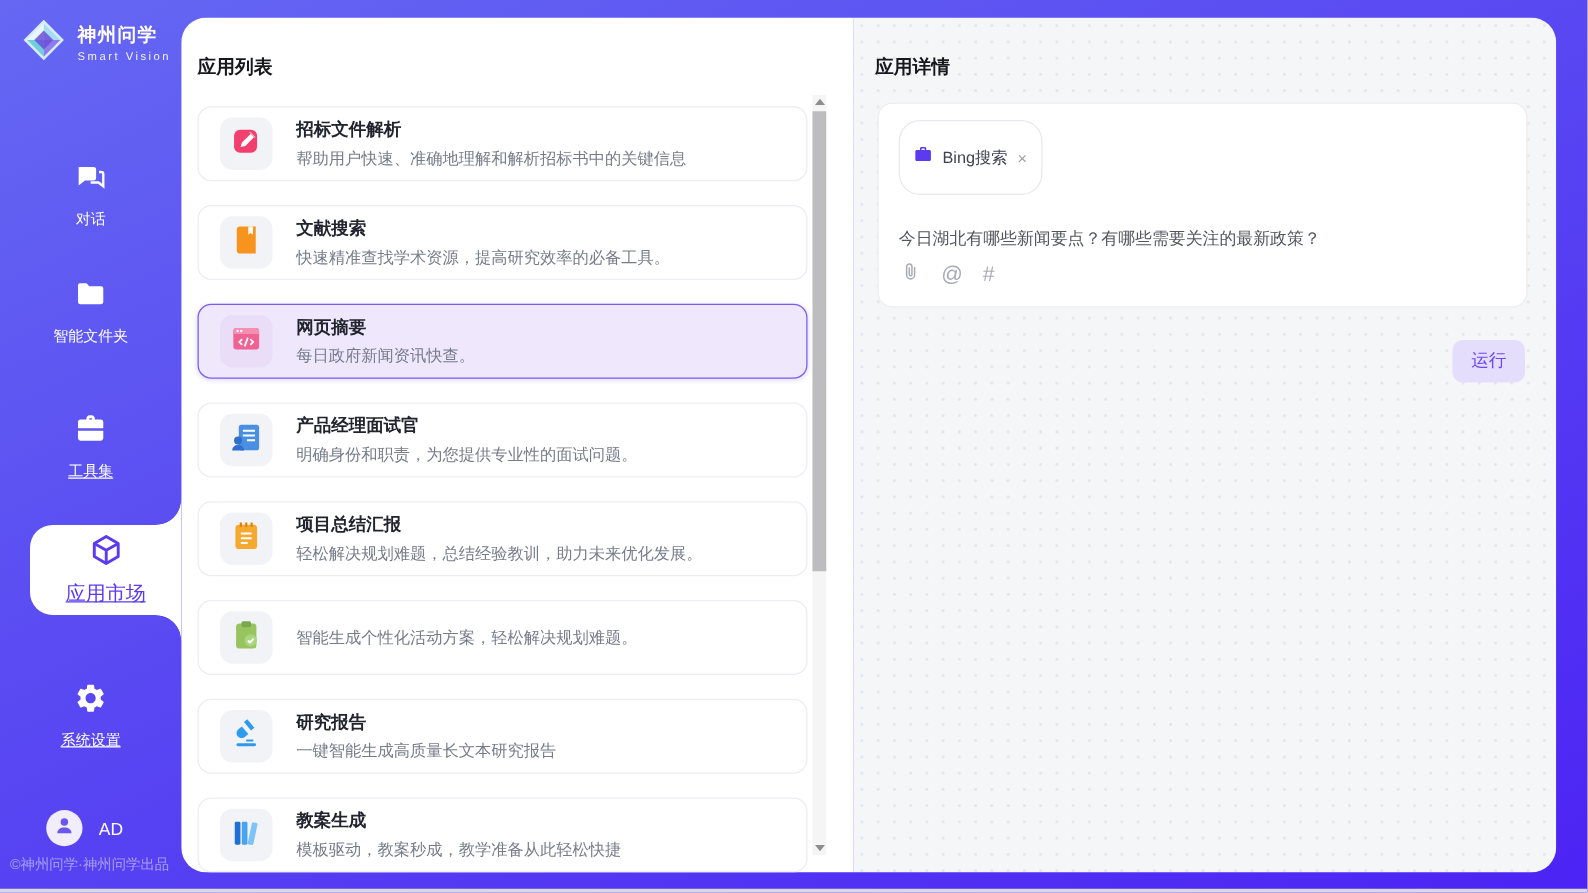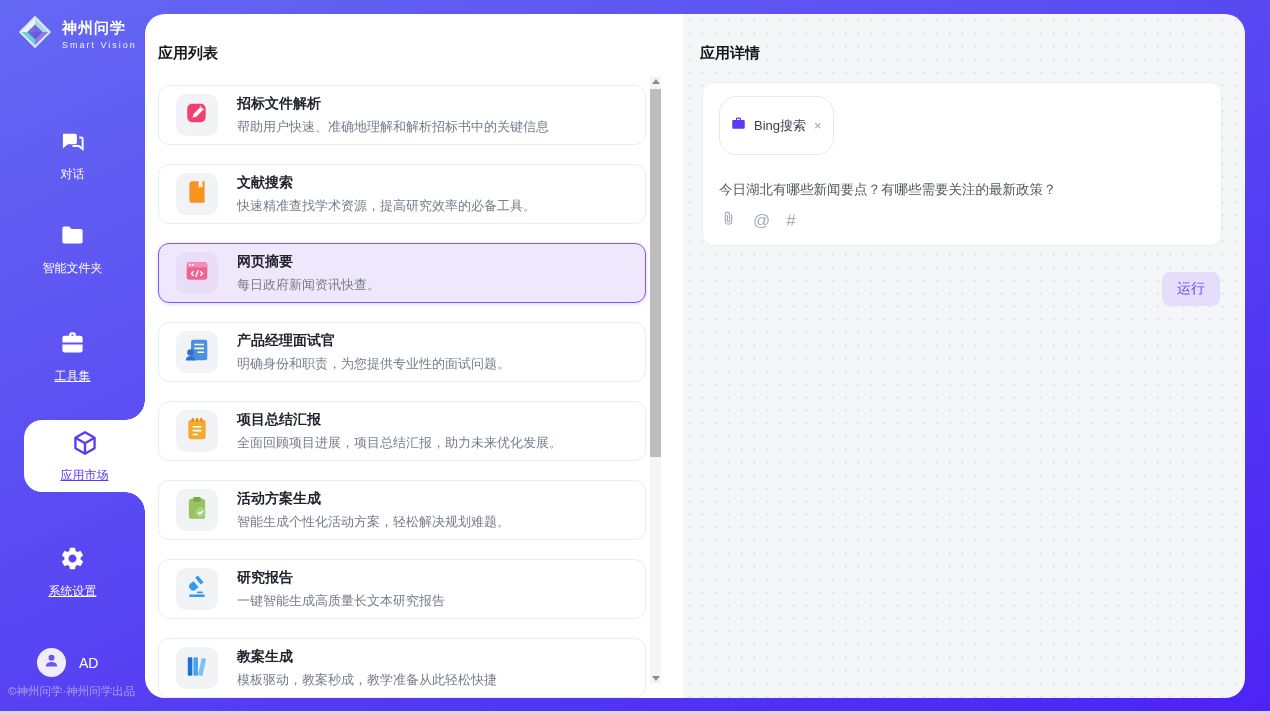--- a/index.html
+++ b/index.html
@@ -14,21 +14,21 @@
   
   .sidebar { position:absolute; left:0; top:0; width:145px; height:711px; color:#fff; }
   .logo { position:absolute; top:13px; left:16px; display:flex; align-items:center; gap:8px; }
   .logo-text .t1 { font-size:15px; font-weight:700; letter-spacing:1px; }
   .logo-text .t2 { font-size:9px; letter-spacing:2px; opacity:.92; margin-top:2px; }
   .nav-item { position:absolute; left:0; width:145px; display:flex; flex-direction:column; align-items:center; gap:7px; cursor:pointer; }
   .nav-item .nav-label { font-size:12px; color:#fff; }
   .nav-item.u .nav-label { text-decoration:underline; }
   .nav-tab { position:absolute; left:24px; right:0; top:420px; height:72px; background:#fff; border-radius:18px 0 0 18px;
              display:flex; flex-direction:column; align-items:center; justify-content:center; gap:6px; cursor:pointer; }
-  .nav-tab .nav-label { font-size:12px; color:#5b3af0; text-decoration:underline; }
+  .nav-tab .nav-label { font-size:16px; color:#5b3af0; text-decoration:underline; }
   .curve { position:absolute; right:0; width:20px; height:20px; }
   .curve.top { top:400px; background:radial-gradient(circle 20px at 0 0, transparent 19.5px, #fff 20px); }
   .curve.bot { top:492px; background:radial-gradient(circle 20px at 0 100%, transparent 19.5px, #fff 20px); }
   .user-row { position:absolute; top:648px; left:37px; display:flex; align-items:center; gap:13px; }
   .avatar { width:29px; height:29px; border-radius:50%; background:#f1edfd; display:flex; align-items:center; justify-content:center; }
   .user-name { font-size:14px; color:#fff; }
   .copyright { position:absolute; top:684px; left:8px; font-size:11.5px; color:rgba(255,255,255,.48); white-space:nowrap; }
 
   
   .main { position:absolute; left:145px; top:14px; width:1100px; height:684px; border-radius:20px; overflow:hidden; display:flex; }
@@ -230,37 +230,36 @@
         <span>
           <svg width="26" height="26" viewBox="0 0 24 24">
             <rect x="4" y="3.5" width="16" height="18" rx="2.5" fill="#f5a931"></rect>
             <path d="M8 1.8v3.4M12 1.8v3.4M16 1.8v3.4" stroke="#d98200" stroke-width="1.6"></path>
             <path d="M8 10h8M8 13.5h8M8 17h5" stroke="#fff" stroke-width="1.4"></path>
           </svg>
         </span>
       </span>
       <span class="card-text">
         <span class="card-name">项目总结汇报</span>
-        <span class="card-desc">全面回顾项目进展，项目总结汇报，助力未来优化发展。</span>
+        <span class="card-desc">轻松解决规划难题，总结经验教训，助力未来优化发展。</span>
       </span>
     </div>
 
     <div class="card" style="top:466px">
       <span class="icon-box">
         <span>
           <svg width="26" height="26" viewBox="0 0 24 24">
             <rect x="4.5" y="3.5" width="15" height="18.5" rx="2.5" fill="#97c45f"></rect>
             <rect x="8.5" y="1.8" width="7" height="4.4" rx="1.2" fill="#7aa84a"></rect>
             <circle cx="15.3" cy="16" r="4.6" fill="#a9d57c"></circle>
             <path d="M13.2 16l1.5 1.5 2.8-2.8" stroke="#fff" stroke-width="1.5" fill="none"></path>
           </svg>
         </span>
       </span>
       <span class="card-text">
-        <span class="card-name">活动方案生成</span>
         <span class="card-desc">智能生成个性化活动方案，轻松解决规划难题。</span>
       </span>
     </div>
 
     <div class="card" style="top:545px">
       <span class="icon-box">
         <span>
           <svg width="26" height="26" viewBox="0 0 24 24" fill="#2f9bf0">
             <path d="M10.3 3.4l2.5-2.1 5.2 6.2-2.5 2.1z"></path>
             <path d="M8.8 6.6l4.7 5.6-2.8 2.3a3.7 3.7 0 01-4.7-5.7z"></path>

